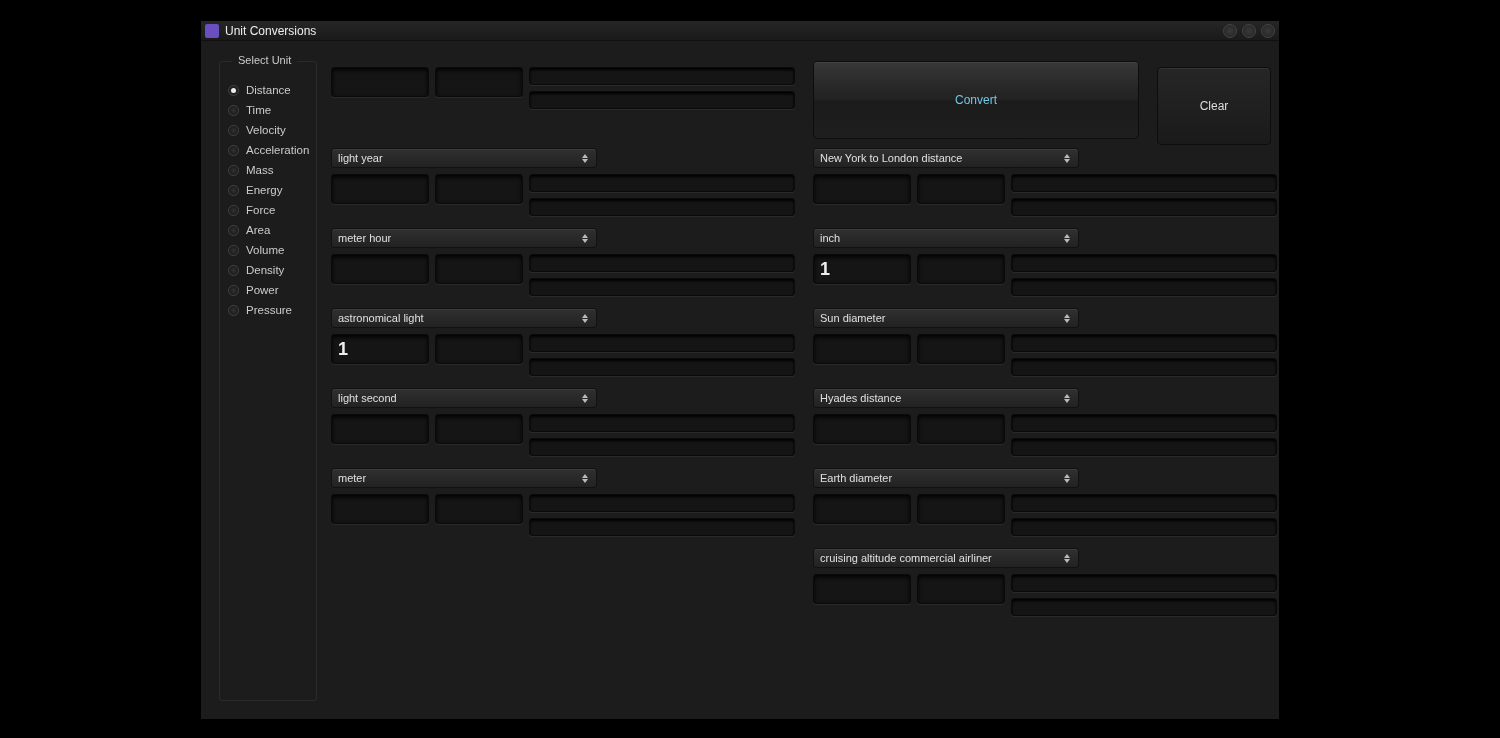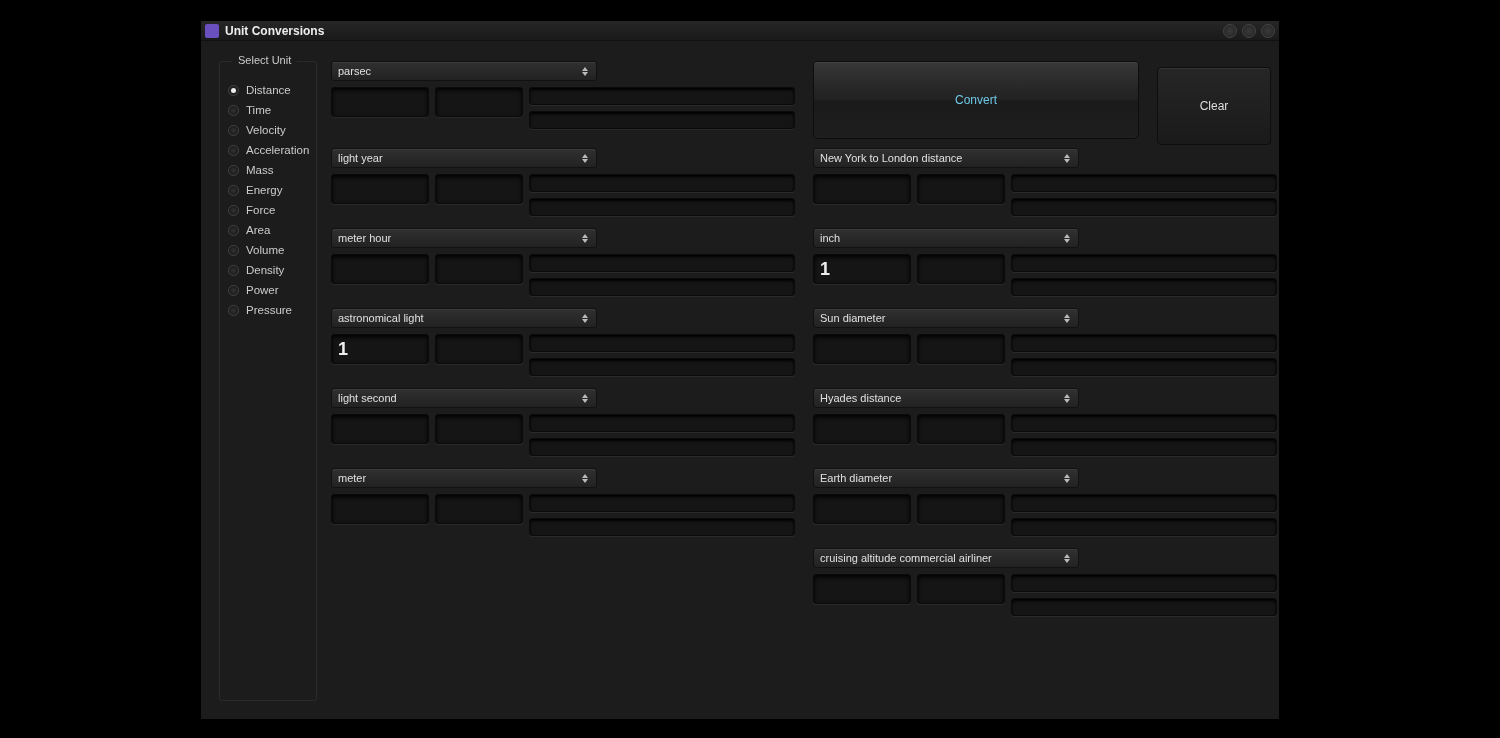--- a/index.html
+++ b/index.html
@@ -29,21 +29,21 @@
     align-items: center;
     padding: 0 4px;
     border-bottom: 1px solid #111;
   }
   .app-icon {
     width: 14px; height: 14px;
     background: #6a4fbf;
     border-radius: 2px;
     margin-right: 6px;
   }
-  .title-text { font-weight: 700; font-size: 12px; color: #eee; }
+  .title-text { font-weight: 400; font-size: 12px; color: #eee; }
   .title-spacer { flex: 1; }
   .title-btn {
     width: 14px; height: 14px;
     border-radius: 50%;
     background: radial-gradient(#3a3a3a, #222);
     border: 1px solid #444;
     margin-left: 5px;
   }
   .content {
     display: flex;
@@ -285,27 +285,20 @@
             </div>
           </div>
       </div>
     </div>
 
     <div class="main">
 
       <div class="toprow">
         <div class="left-block">
           <div class="block">
-            <div class="combo">
-              <span>parsec</span>
-              <div class="spinner">
-                  <div class="tri-up"></div>
-                  <div class="tri-down"></div>
-                </div>
-            </div>
             <div class="row-inputs">
               <input class="in-small" style="">
               <input class="in-small" style="width: 88px;">
               <div class="out-stack">
                 <div class="out-field"></div>
                 <div class="out-field"></div>
               </div>
             </div>
           </div>
         </div>

